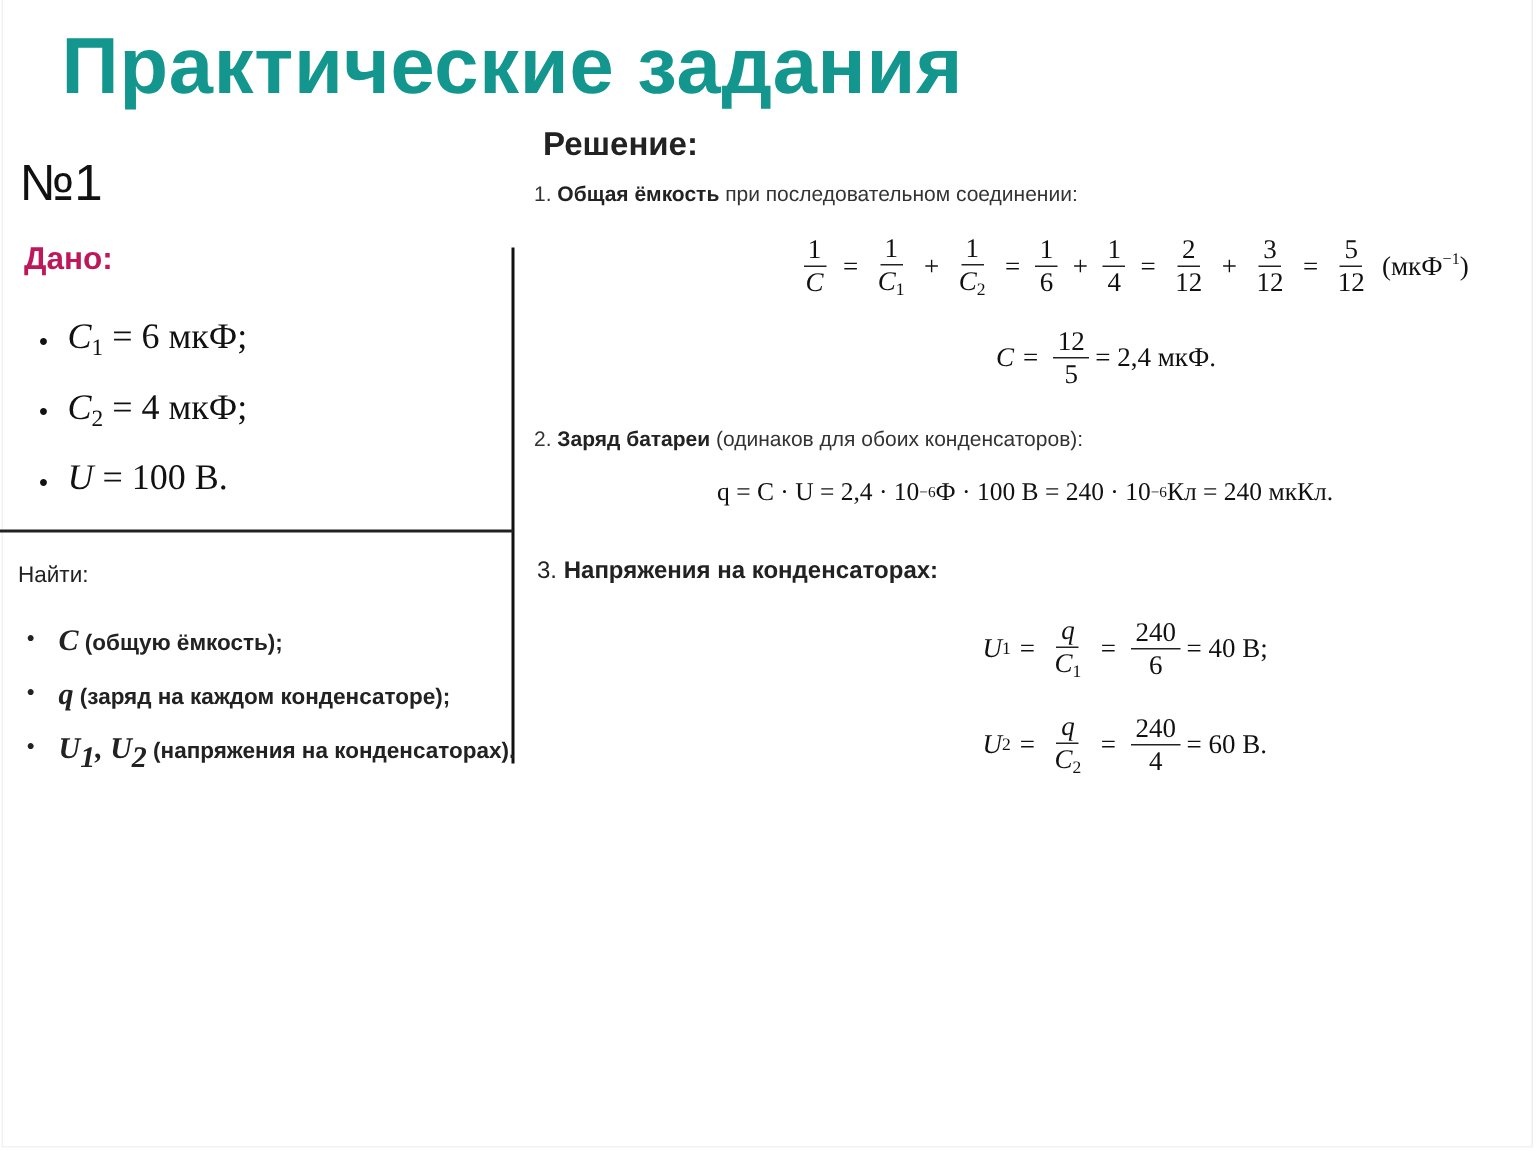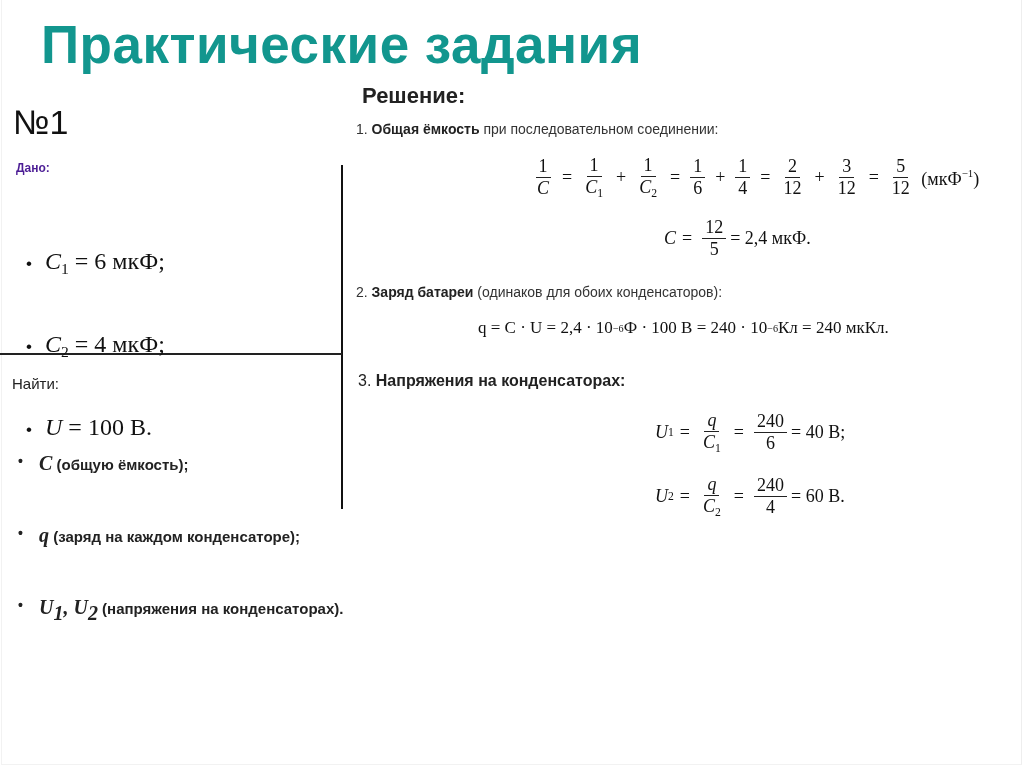--- a/index.html
+++ b/index.html
@@ -2,24 +2,24 @@
 <html><head>
 <meta charset="utf-8">
 <style>
   html, body { margin: 0; padding: 0; }
   body { width: 1024px; height: 767px; background: #ffffff; position: relative; overflow: hidden; font-family: "Liberation Sans", sans-serif; color: #111; }
   .frame { position: absolute; left: 1px; top: 0; width: 1021px; height: 765px; border-right: 1px solid #eee; border-left: 1px solid #f2f2f2; border-bottom: 1px solid #f2f2f2; box-sizing: border-box; }
   .title { position: absolute; left: 41px; top: 14px; font-size: 53px; font-weight: bold; color: #12968e; letter-spacing: 0.5px; }
   .num { position: absolute; left: 13px; top: 103px; font-size: 34px; color: #111; }
   .vline { position: absolute; left: 341px; top: 165px; width: 2px; height: 344px; background: #111; }
   .hline { position: absolute; left: 0; top: 353px; width: 342px; height: 1.5px; background: #222; }
-  .h-given { position: absolute; left: 16px; top: 161px; font-size: 12px; font-weight: bold; color: #4c1d95; }
+  .h-given { position: absolute; left: 16px; top: 161px; font-size: 21px; font-weight: bold; color: #be185d; }
   .h-find { position: absolute; left: 12px; top: 375px; font-size: 15px; font-weight: normal; color: #222; }
   .list { position: absolute; margin: 0; padding: 0; list-style: none; }
-  .list li { position: relative; padding-left: 27px; margin-top: 36px; }
+  .list li { position: relative; padding-left: 27px; }
   .list li::before { content: "•"; position: absolute; left: 8px; }
   .given-list { left: 18px; top: 212px; font-family: "Liberation Serif", serif; font-size: 24px; color: #111; }
   .given-list li { height: 47px; }
   .given-list li::before { font-family: "Liberation Sans", sans-serif; font-size: 17px; top: 6px; }
   .find-list { left: 12px; top: 416px; font-size: 15px; color: #222; }
   .find-list li { height: 36px; font-weight: bold; }
   .find-list li::before { font-size: 14px; left: 6px; top: 1px; }
   .mi { font-family: "Liberation Serif", serif; font-style: italic; font-size: 20px; }
   sub { font-size: 65%; vertical-align: -0.3em; }
   sup { font-size: 60%; vertical-align: 0.7em; }

